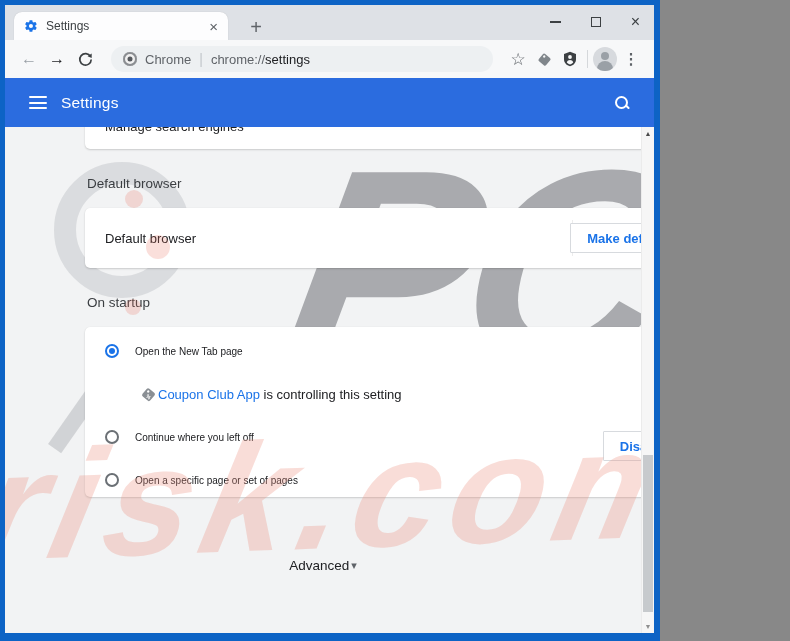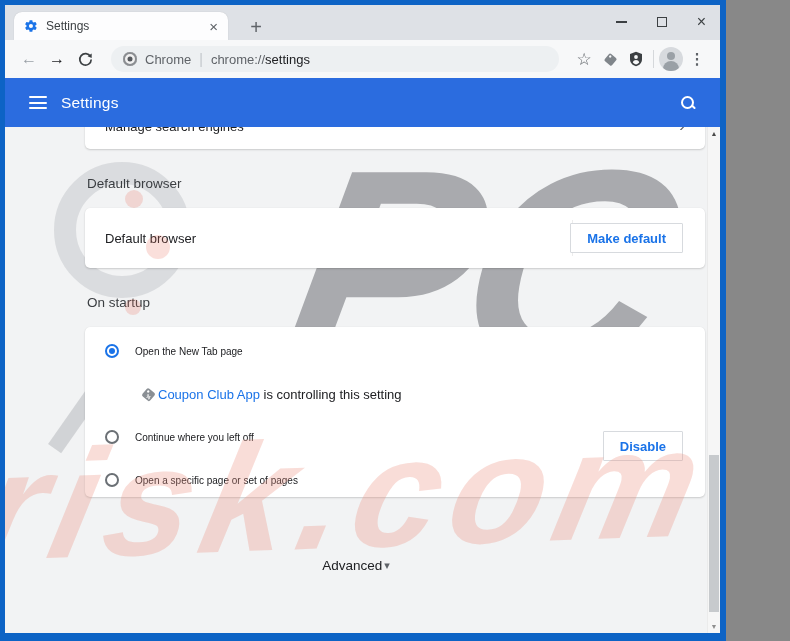--- a/index.html
+++ b/index.html
@@ -1,17 +1,17 @@
 <!DOCTYPE html>
 <html><head>
 <meta charset="utf-8">
 <style>
   * { margin:0; padding:0; box-sizing:border-box; }
   body { font-family:"Liberation Sans", sans-serif; background:#888; }
-  .window { position:relative; width:726px; height:641px; background:#0d63c5; overflow:hidden; }
+  .window { position:relative; width:660px; height:641px; background:#0d63c5; overflow:hidden; }
 
   
   .tabstrip { position:absolute; left:5px; top:5px; right:6px; height:35px; background:#dee1e6; }
   .tab { position:absolute; left:9px; top:7px; width:214px; height:28px; background:#fdfdfe;
          border-radius:8px 8px 0 0; display:flex; align-items:center; padding:0 10px;
          box-shadow:0 0 1px rgba(0,0,0,.2); }
   .tab-title { font-size:12px; color:#3c4043; margin-left:8px; flex:1; white-space:nowrap; overflow:hidden; }
   .tab-close { color:#5f6368; font-size:15px; line-height:15px; cursor:default; }
   .newtab { position:absolute; left:238px; top:9px; width:26px; height:26px; display:flex;
             align-items:center; justify-content:center; color:#5f6368; font-size:20px; }

